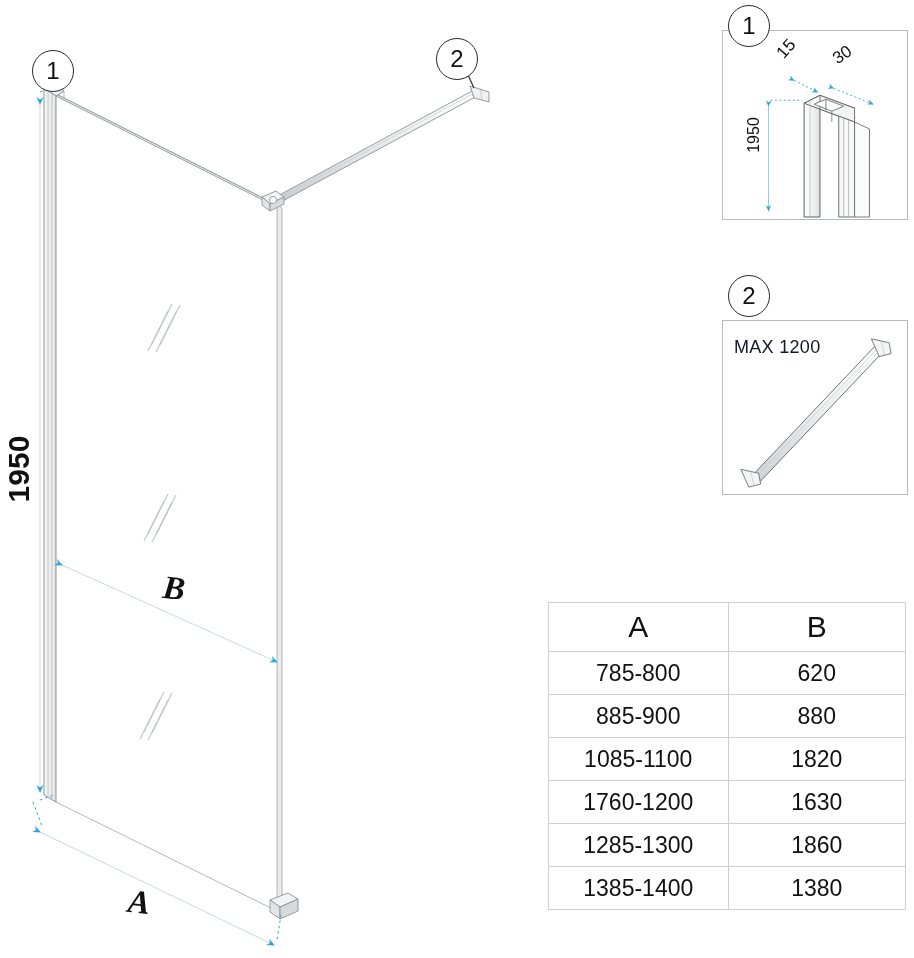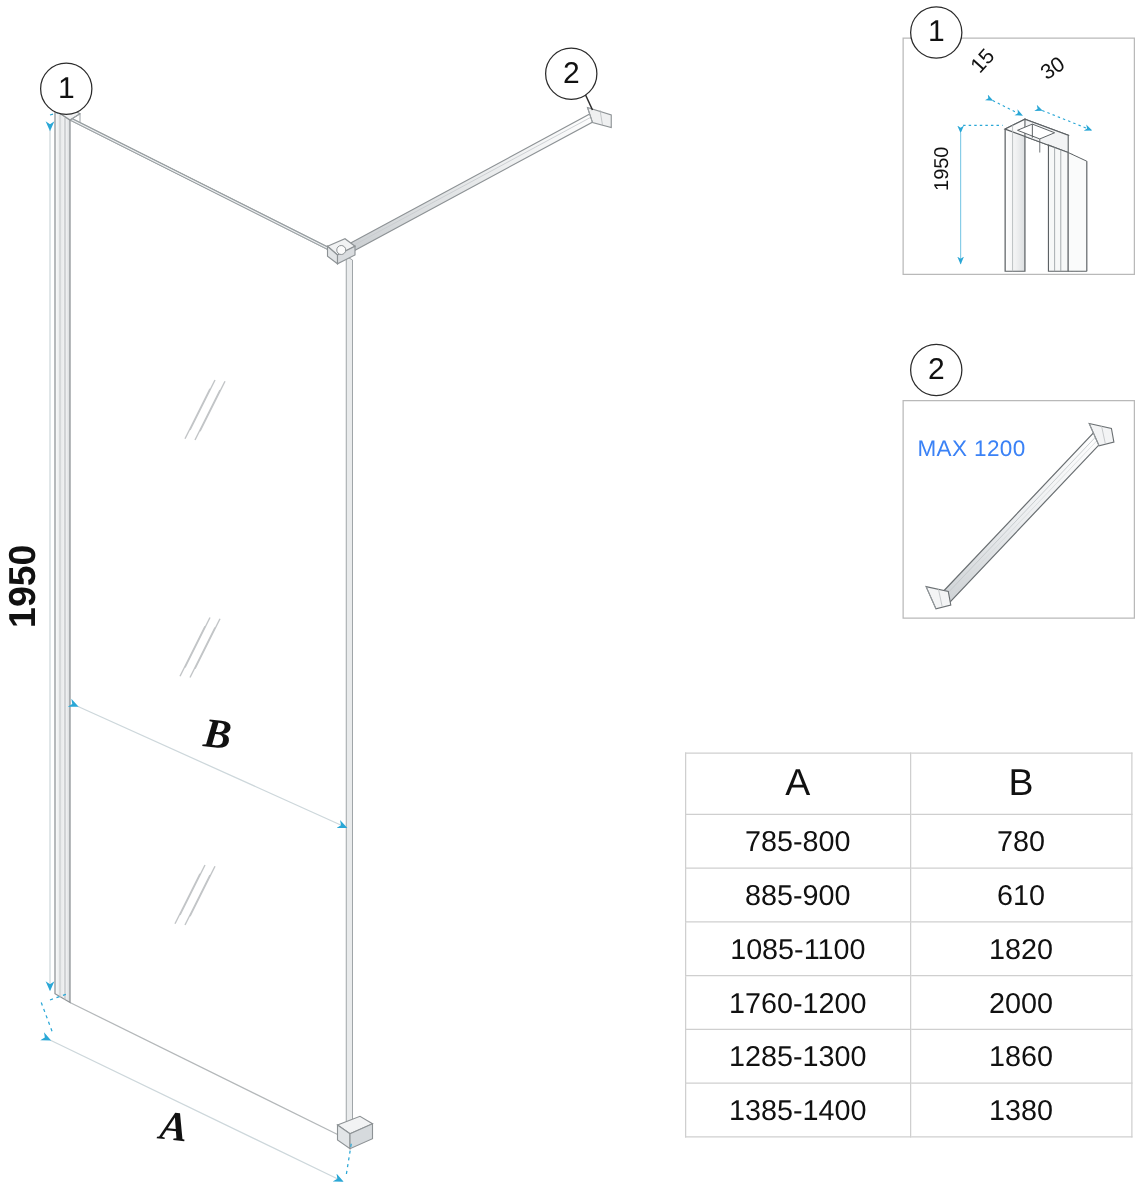--- a/index.html
+++ b/index.html
@@ -79,22 +79,22 @@
     position:absolute;left:110px;top:14px;
     font-size:17px;color:#111;font-weight:500;
     transform:rotate(-34deg);
   }
   #detail1-dim-1950{
     position:absolute;left:-9px;top:95px;width:80px;text-align:center;
     font-size:16px;color:#111;
     transform:rotate(-90deg);transform-origin:center center;
   }
   #detail2-max-label{
-    position:absolute;left:11px;top:28px;
-    font-size:18px;color:#3b82f6;font-weight:500;
+    position:absolute;left:11px;top:16px;
+    font-size:18px;color:#0f172a;font-weight:500;
     letter-spacing:0.3px;
   }
 
   
   #size-table{
     position:absolute;left:548px;top:602px;width:358px;
     border-collapse:collapse;
     background:#fff;
   }
   #size-table td,#size-table th{
@@ -334,33 +334,33 @@
   <table id="size-table">
     <thead>
       <tr>
         <th class="col-a">A</th>
         <th class="col-b">B</th>
       </tr>
     </thead>
     <tbody id="size-table-body">
         <tr>
           <td class="col-a">785-800</td>
-          <td class="col-b">780</td>
+          <td class="col-b">620</td>
         </tr>
         <tr>
           <td class="col-a">885-900</td>
-          <td class="col-b">610</td>
+          <td class="col-b">880</td>
         </tr>
         <tr>
           <td class="col-a">1085-1100</td>
           <td class="col-b">1820</td>
         </tr>
         <tr>
           <td class="col-a">1760-1200</td>
-          <td class="col-b">2000</td>
+          <td class="col-b">1630</td>
         </tr>
         <tr>
           <td class="col-a">1285-1300</td>
           <td class="col-b">1860</td>
         </tr>
         <tr>
           <td class="col-a">1385-1400</td>
           <td class="col-b">1380</td>
         </tr>
       </tbody>

